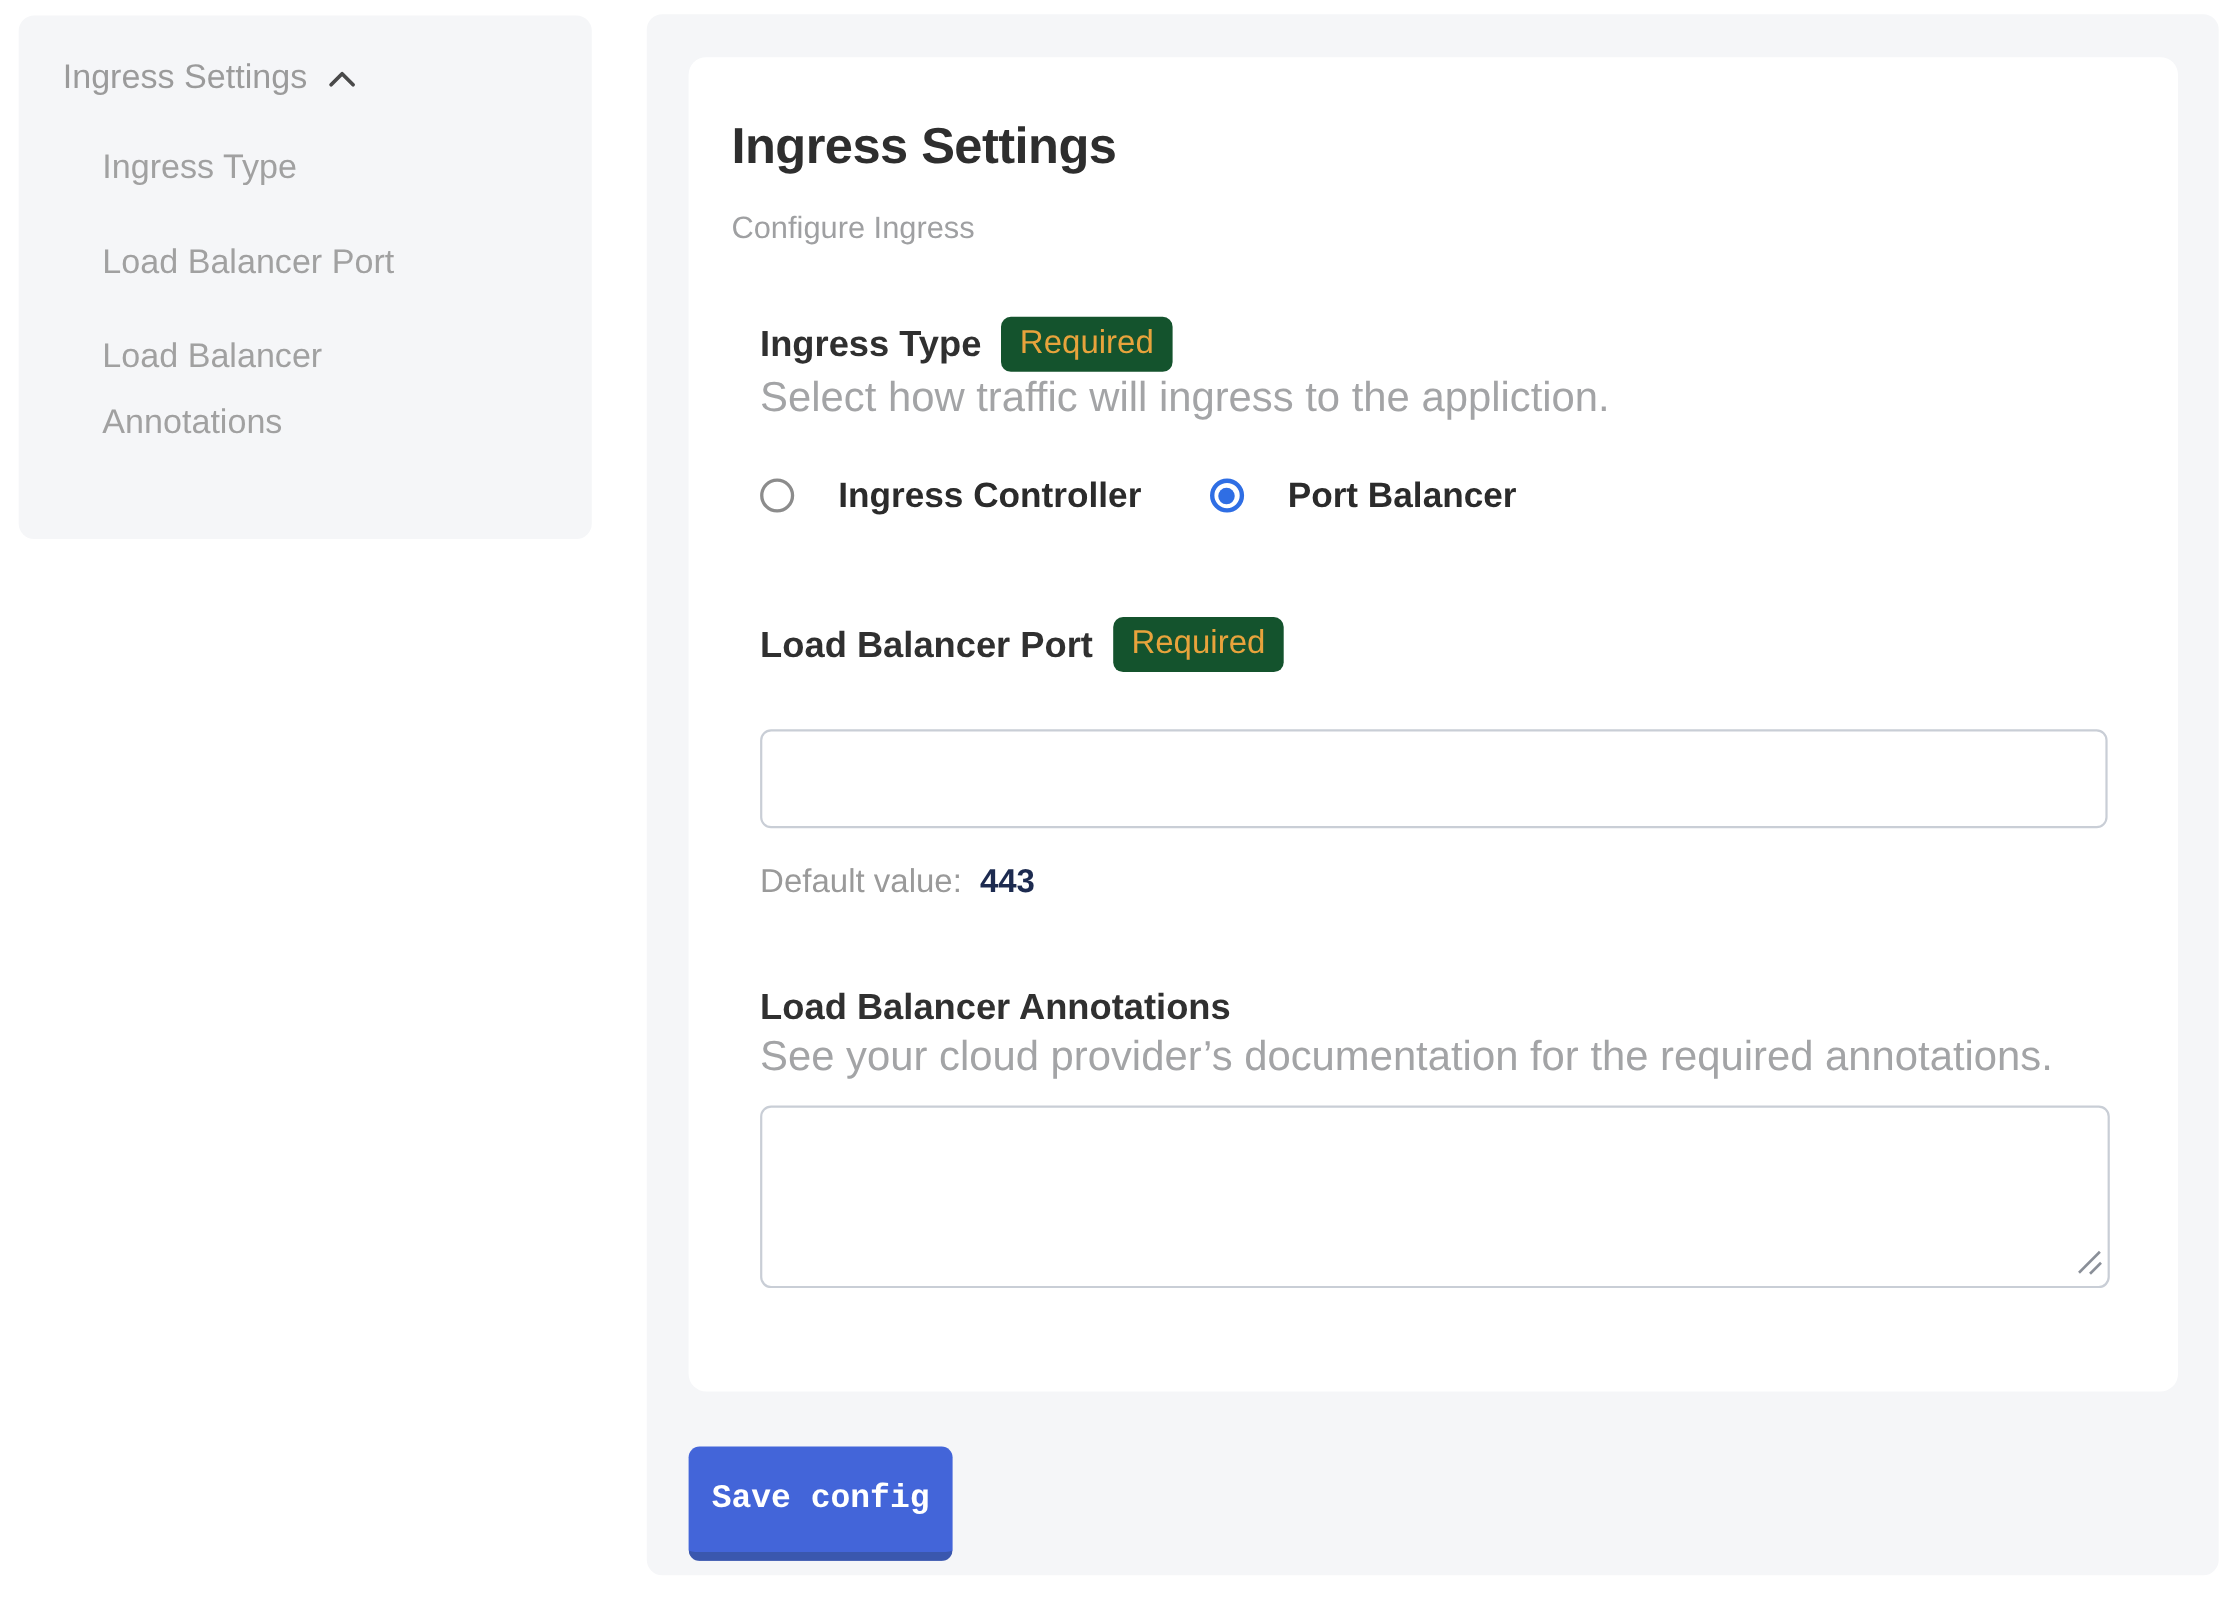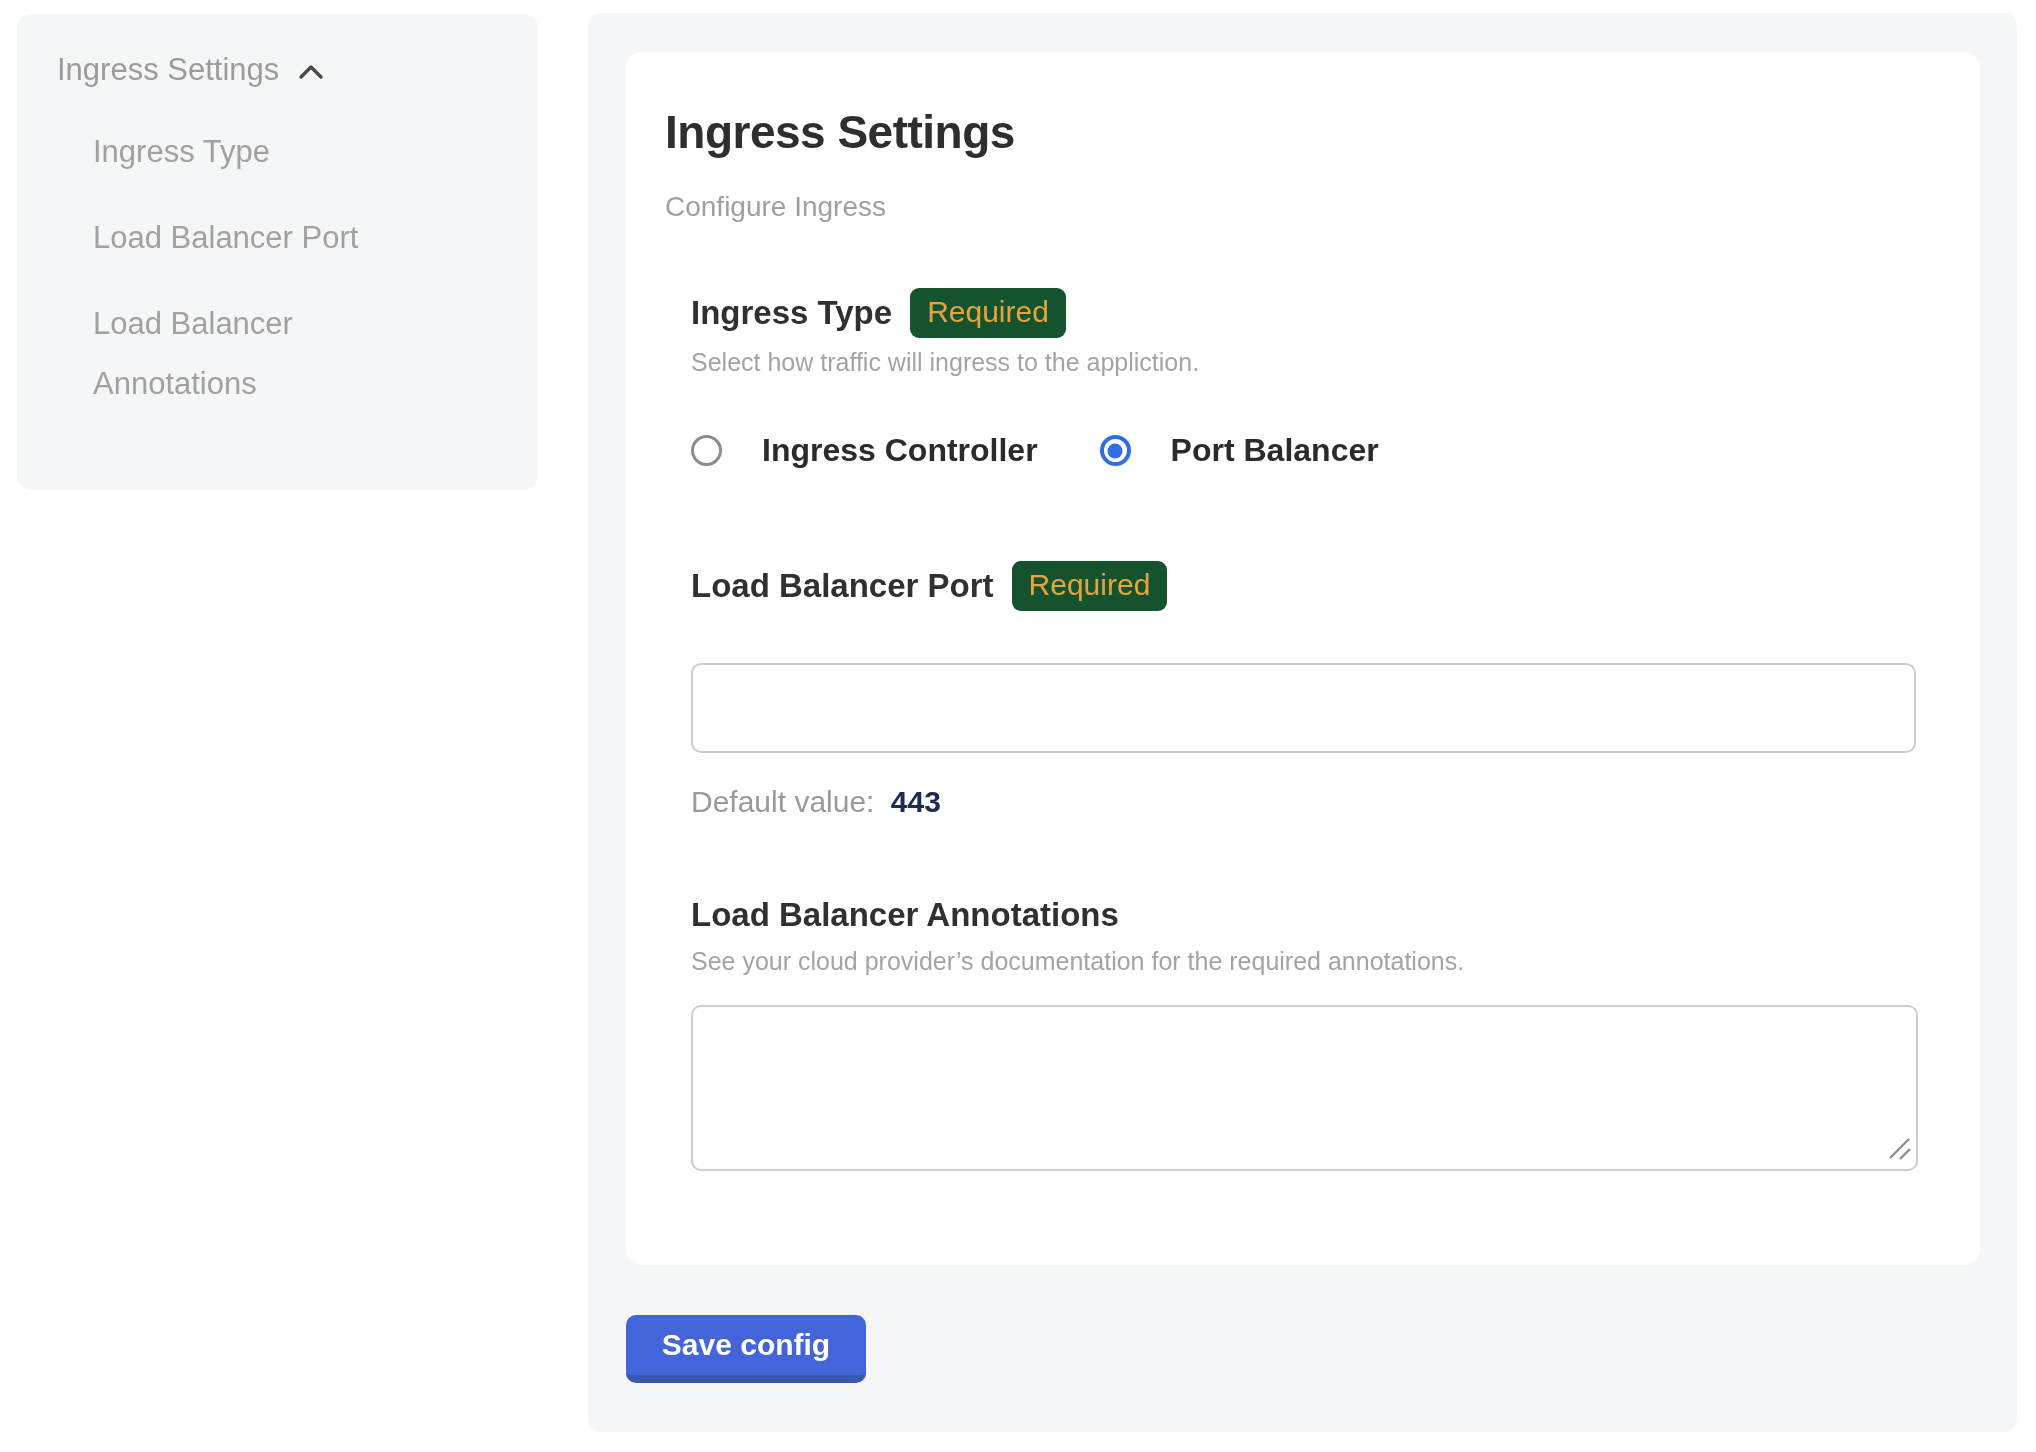--- a/index.html
+++ b/index.html
@@ -44,21 +44,21 @@
   .sec-1 { margin-top:62px; }
   .sec-2 { margin-top:92px; }
   .sec-3 { margin-top:74px; }
 
   .sec-title-row { display:flex; align-items:center; }
   .sec-title { font-size:33px; line-height:44px; font-weight:600; color:#303030; }
   .badge {
     margin-left:18px; padding:7px 17px 9px 17px; border-radius:9px;
     background:#14532d; color:#e7a33c; font-size:30px; font-weight:400;
   }
-  .sec-desc { margin-top:4px; font-size:25px; line-height:40px; color:#a3a4a6; }
+  .sec-desc { margin-top:4px; font-size:38px; line-height:40px; color:#a3a4a6; }
 
   
   .radio-row { margin-top:50px; display:flex; align-items:center; gap:62px; }
   .radio-option { display:flex; align-items:center; gap:40px; cursor:pointer; }
   .radio-circle {
     width:31px; height:31px; border-radius:50%;
     border:3px solid #8c8c8c; background:#fff; position:relative; flex:none;
   }
   .radio-circle.checked { border:4px solid #2f6ee4; }
   .radio-circle.checked::after {
@@ -83,24 +83,24 @@
     width:1227px; height:166px; resize:none;
     border:2px solid #c9ced6; border-radius:10px; background:#fff;
     font-size:30px; padding:18px 24px; color:#333; outline:none;
     font-family:"Liberation Sans", sans-serif; display:block;
   }
   .resize-handle { position:absolute; right:6px; bottom:6px; cursor:nwse-resize; }
 
   
   .save-btn {
     position:absolute; left:38px; top:1302px;
-    width:240px; height:68px;
+    width:240px; height:104px;
     background:#4365d9; border:none; border-bottom:8px solid #3a57ae;
     border-radius:10px; color:#ffffff; font-size:30px; font-weight:700;
-    font-family:Liberation Sans, sans-serif; cursor:pointer;
+    font-family:Liberation Mono, monospace; cursor:pointer;
   }
 </style>
 </head>
 <body>
 
 <nav class="sidebar">
   <div class="sidebar-header">
     <span>Ingress Settings</span>
     <span>
       <svg width="32" height="24" viewBox="0 0 32 24">

